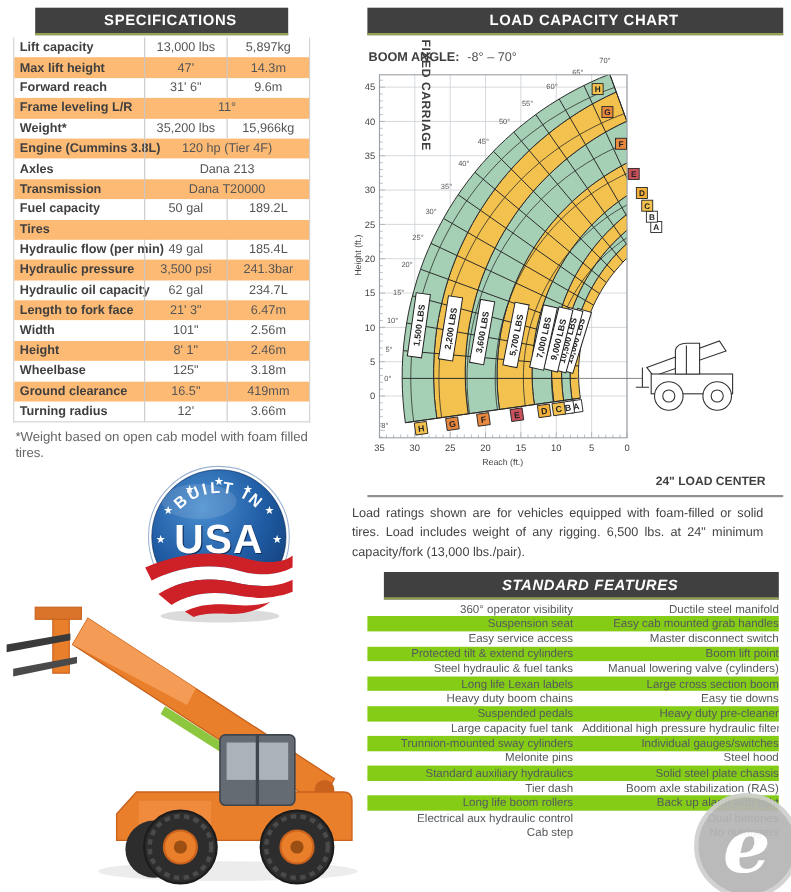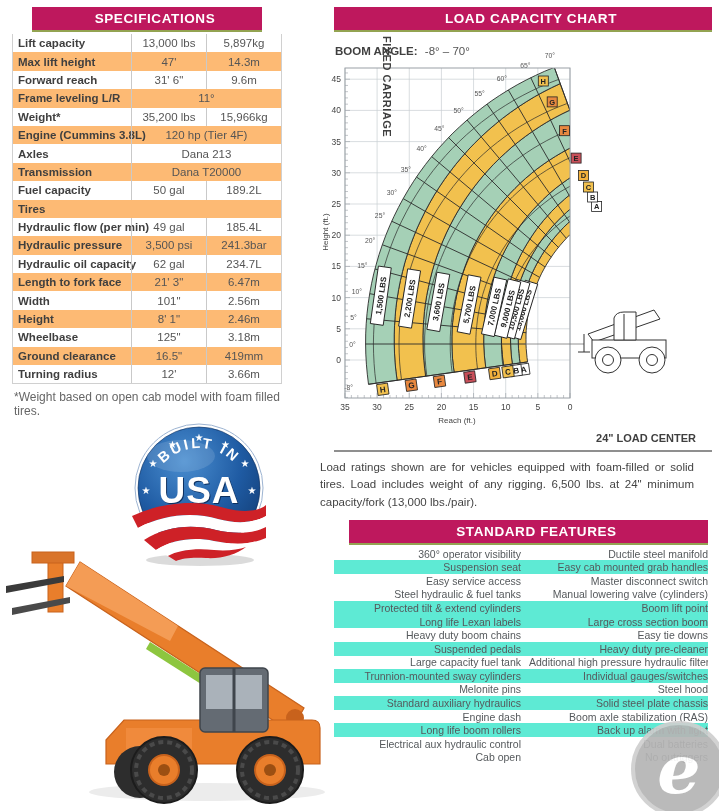--- a/index.html
+++ b/index.html
@@ -3,21 +3,21 @@
 <meta charset="utf-8">
 <style>
   html,body{margin:0;padding:0;}
   body{
     width:719px;height:811px;position:relative;overflow:hidden;
     background:#ffffff;
     font-family:"Liberation Sans", sans-serif;
     -webkit-font-smoothing:antialiased;
   }
   .hdr-bar{
-    background:#be185d;color:#fff;font-weight:bold;text-align:center;
+    background:#404040;color:#fff;font-weight:bold;text-align:center;
     font-size:13.5px;letter-spacing:.6px;padding:4px 0 4px 16px;
     border-bottom:2px solid #93A351;
   }
   
   #spec-col{position:absolute;left:12px;top:7px;width:270px;}
   #spec-col .hdr-bar{margin:0 20px;}
   #spec-table{border:1px solid #d0d0d0;border-top:none;margin-top:2px;}
   .spec-row{display:grid;grid-template-columns:44% 28% 28%;height:18.4px;align-items:center;font-size:11.5px;}
   .spec-row.alt{background:#fdba74;}
   .spec-label{font-weight:bold;color:#3f3f3f;padding-left:5px;white-space:nowrap;}
@@ -33,21 +33,21 @@
   #fixed-carriage{
     position:absolute;left:381px;top:36px;writing-mode:vertical-rl;
     font-weight:bold;font-size:11px;color:#3f3f3f;letter-spacing:.5px;
   }
   #load-center{font-weight:bold;font-size:11px;color:#3f3f3f;text-align:right;padding-right:16px;margin-top:2px;}
   #rule{border-top:2px solid #8f8f8f;margin:6px 0 7px 14px;}
   #load-note{font-size:11.5px;color:#444;line-height:1.5;text-align:justify;width:374px;}
   #features-block{margin-left:14px;width:374px;margin-top:9px;}
   #features-table{margin-top:2px;}
   .feat-row{display:grid;grid-template-columns:50% 50%;height:13.6px;align-items:center;font-size:10.5px;color:#55595c;text-align:right;}
-  .feat-row.alt{background:#5eead4;}
+  .feat-row.alt{background:#84cc16;}
   .feat-cell{padding-left:8px;white-space:nowrap;overflow:hidden;}
   
   #watermark{position:absolute;right:-10px;bottom:-8px;width:100px;height:100px;opacity:.92;}
   svg{font-family:"Liberation Sans", sans-serif;}
   svg text{user-select:none;}
 </style>
 </head>
 <body>
 
 <div id="spec-col">
@@ -541,42 +541,42 @@
       <circle cx="76" cy="88" r="13"></circle>
       <circle cx="76" cy="88" r="5.5"></circle>
     </g>
   </svg>
 
   <div id="load-center">24" LOAD CENTER</div>
   <div id="rule"></div>
   <div id="load-note">Load ratings shown are for vehicles equipped with foam-filled or solid tires. Load includes weight of any rigging. 6,500 lbs. at 24" minimum capacity/fork (13,000 lbs./pair).</div>
 
   <div id="features-block">
-    <div class="hdr-bar" style="margin-left:15px;">STANDARD FEATURES</div>
+    <div class="hdr-bar" style="margin-left:15px;font-style:italic;">STANDARD FEATURES</div>
     <div id="features-table">
         <div class="feat-row">
           <div class="feat-cell">360° operator visibility</div>
           <div class="feat-cell">Ductile steel manifold</div>
         </div>
         <div class="feat-row alt">
           <div class="feat-cell">Suspension seat</div>
           <div class="feat-cell">Easy cab mounted grab handles</div>
         </div>
         <div class="feat-row">
           <div class="feat-cell">Easy service access</div>
           <div class="feat-cell">Master disconnect switch</div>
         </div>
-        <div class="feat-row">
-          <div class="feat-cell">Steel hydraulic &amp; fuel tanks</div>
-          <div class="feat-cell">Manual lowering valve (cylinders)</div>
-        </div>
         <div class="feat-row alt">
           <div class="feat-cell">Protected tilt &amp; extend cylinders</div>
           <div class="feat-cell">Boom lift point</div>
         </div>
+        <div class="feat-row">
+          <div class="feat-cell">Steel hydraulic &amp; fuel tanks</div>
+          <div class="feat-cell">Manual lowering valve (cylinders)</div>
+        </div>
         <div class="feat-row alt">
           <div class="feat-cell">Long life Lexan labels</div>
           <div class="feat-cell">Large cross section boom</div>
         </div>
         <div class="feat-row">
           <div class="feat-cell">Heavy duty boom chains</div>
           <div class="feat-cell">Easy tie downs</div>
         </div>
         <div class="feat-row alt">
           <div class="feat-cell">Suspended pedals</div>
@@ -592,33 +592,33 @@
         </div>
         <div class="feat-row">
           <div class="feat-cell">Melonite pins</div>
           <div class="feat-cell">Steel hood</div>
         </div>
         <div class="feat-row alt">
           <div class="feat-cell">Standard auxiliary hydraulics</div>
           <div class="feat-cell">Solid steel plate chassis</div>
         </div>
         <div class="feat-row">
-          <div class="feat-cell">Engine dash</div>
+          <div class="feat-cell">Tier dash</div>
           <div class="feat-cell">Boom axle stabilization (RAS)</div>
         </div>
         <div class="feat-row alt">
           <div class="feat-cell">Long life boom rollers</div>
           <div class="feat-cell">Back up alarm with light</div>
         </div>
         <div class="feat-row">
           <div class="feat-cell">Electrical aux hydraulic control</div>
           <div class="feat-cell">Dual batteries</div>
         </div>
         <div class="feat-row">
-          <div class="feat-cell">Cab open</div>
+          <div class="feat-cell">Cab step</div>
           <div class="feat-cell">No outriggers</div>
         </div>
       </div>
   </div>
 </div>
 
 <div id="fixed-carriage">FIXED CARRIAGE</div>
 
 <div id="watermark">
   <svg width="100" height="100" viewBox="0 0 100 100">

